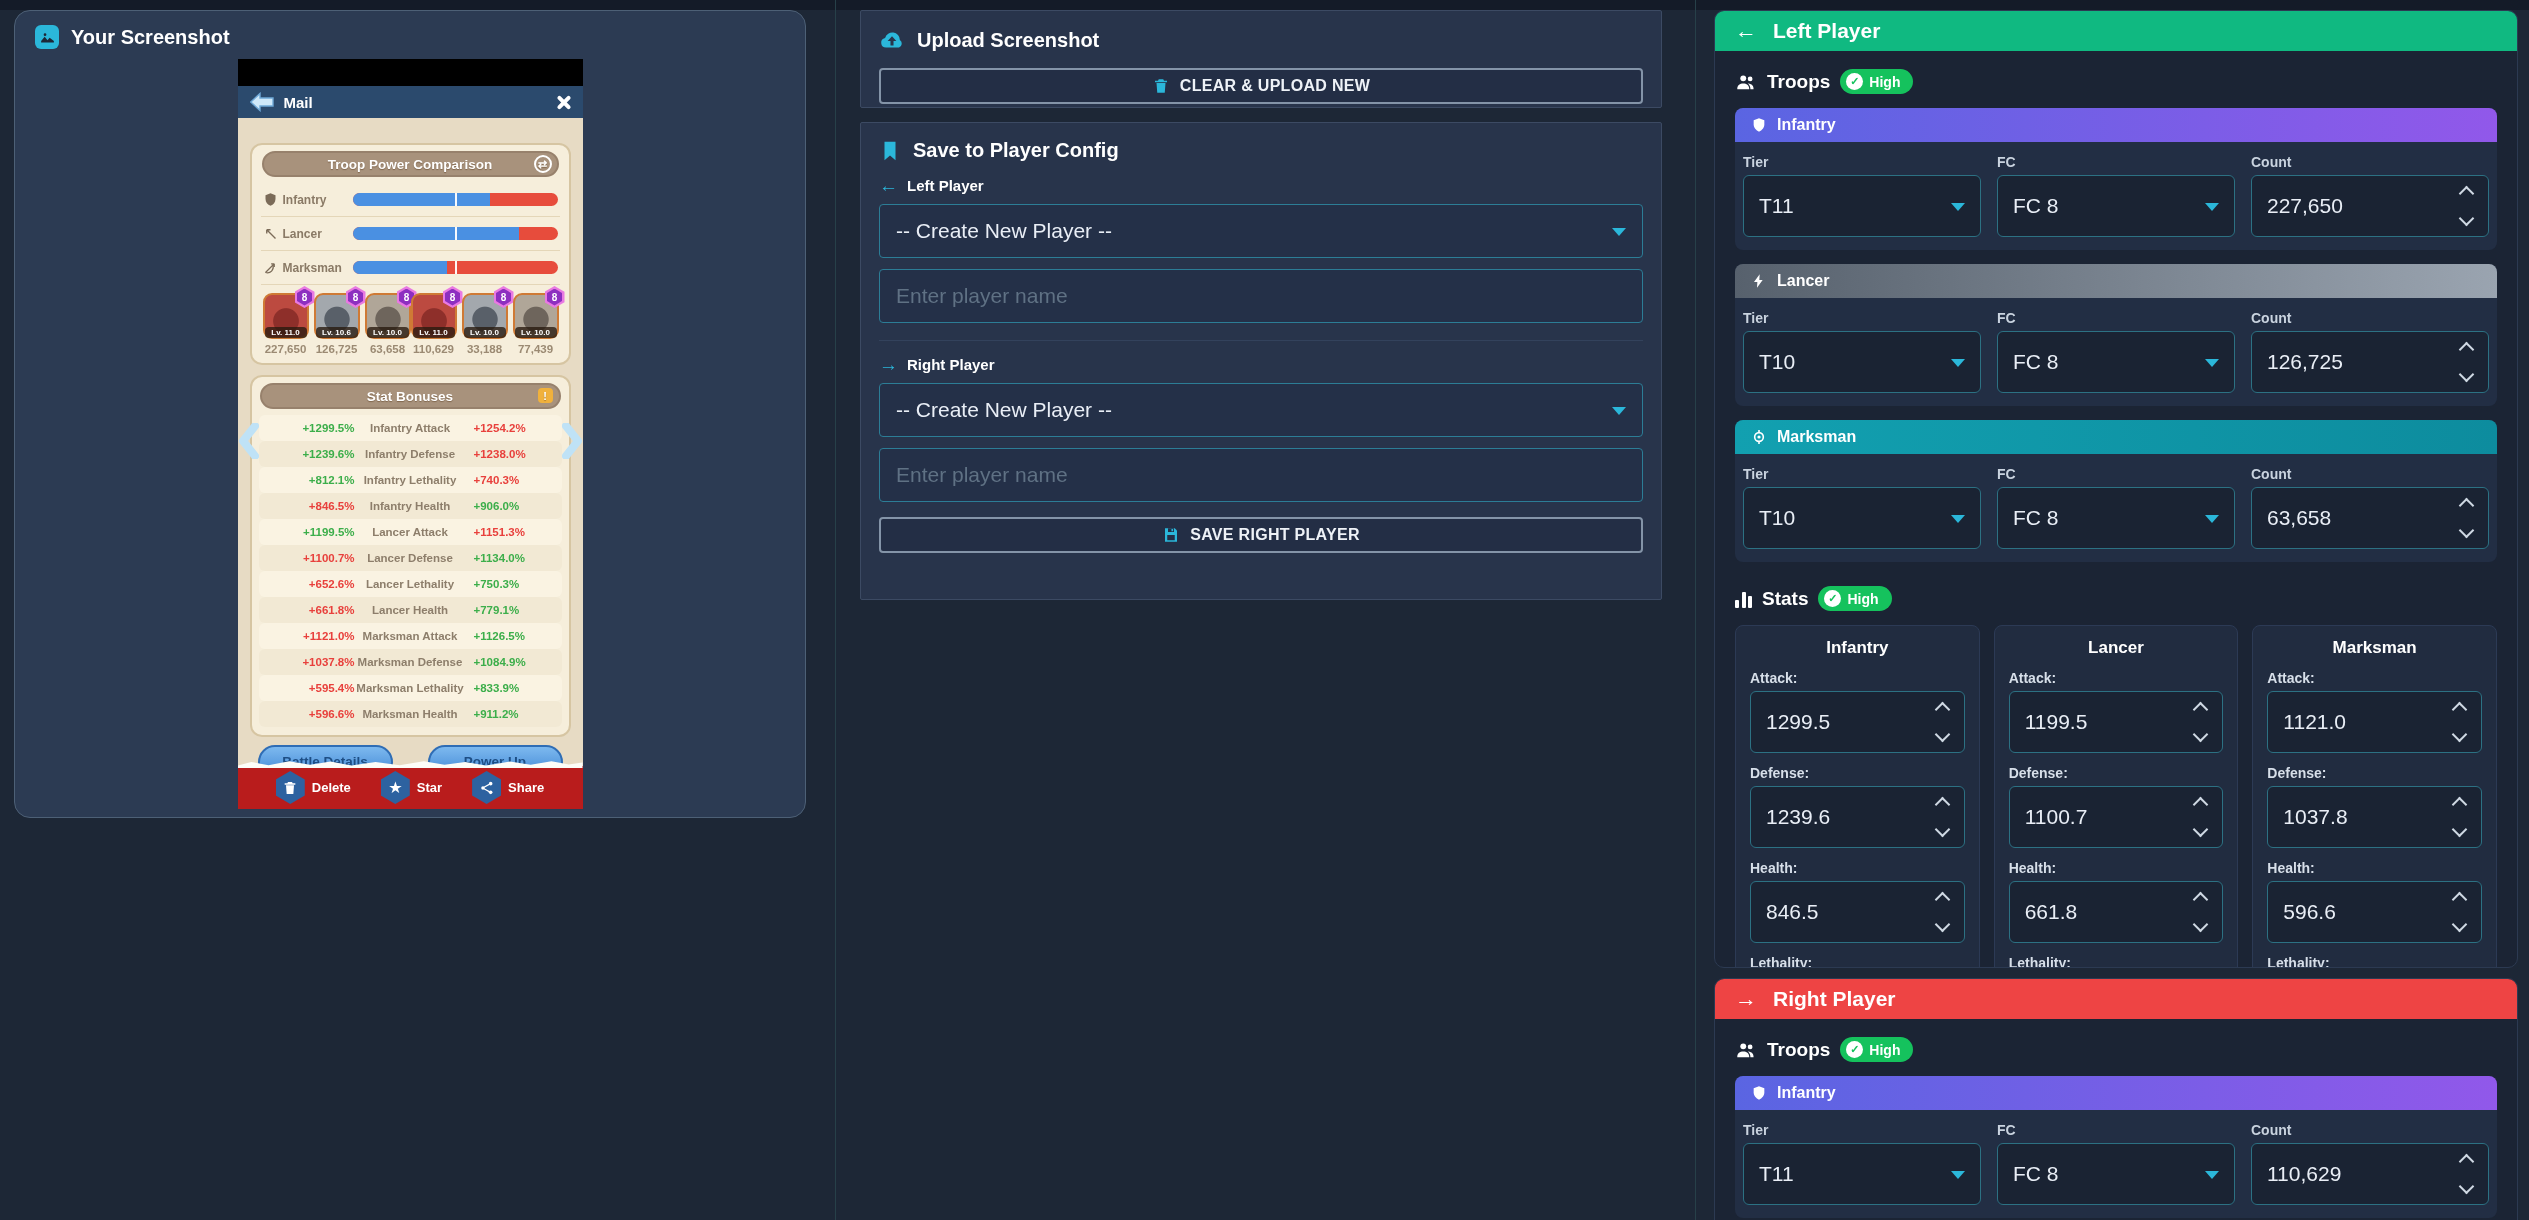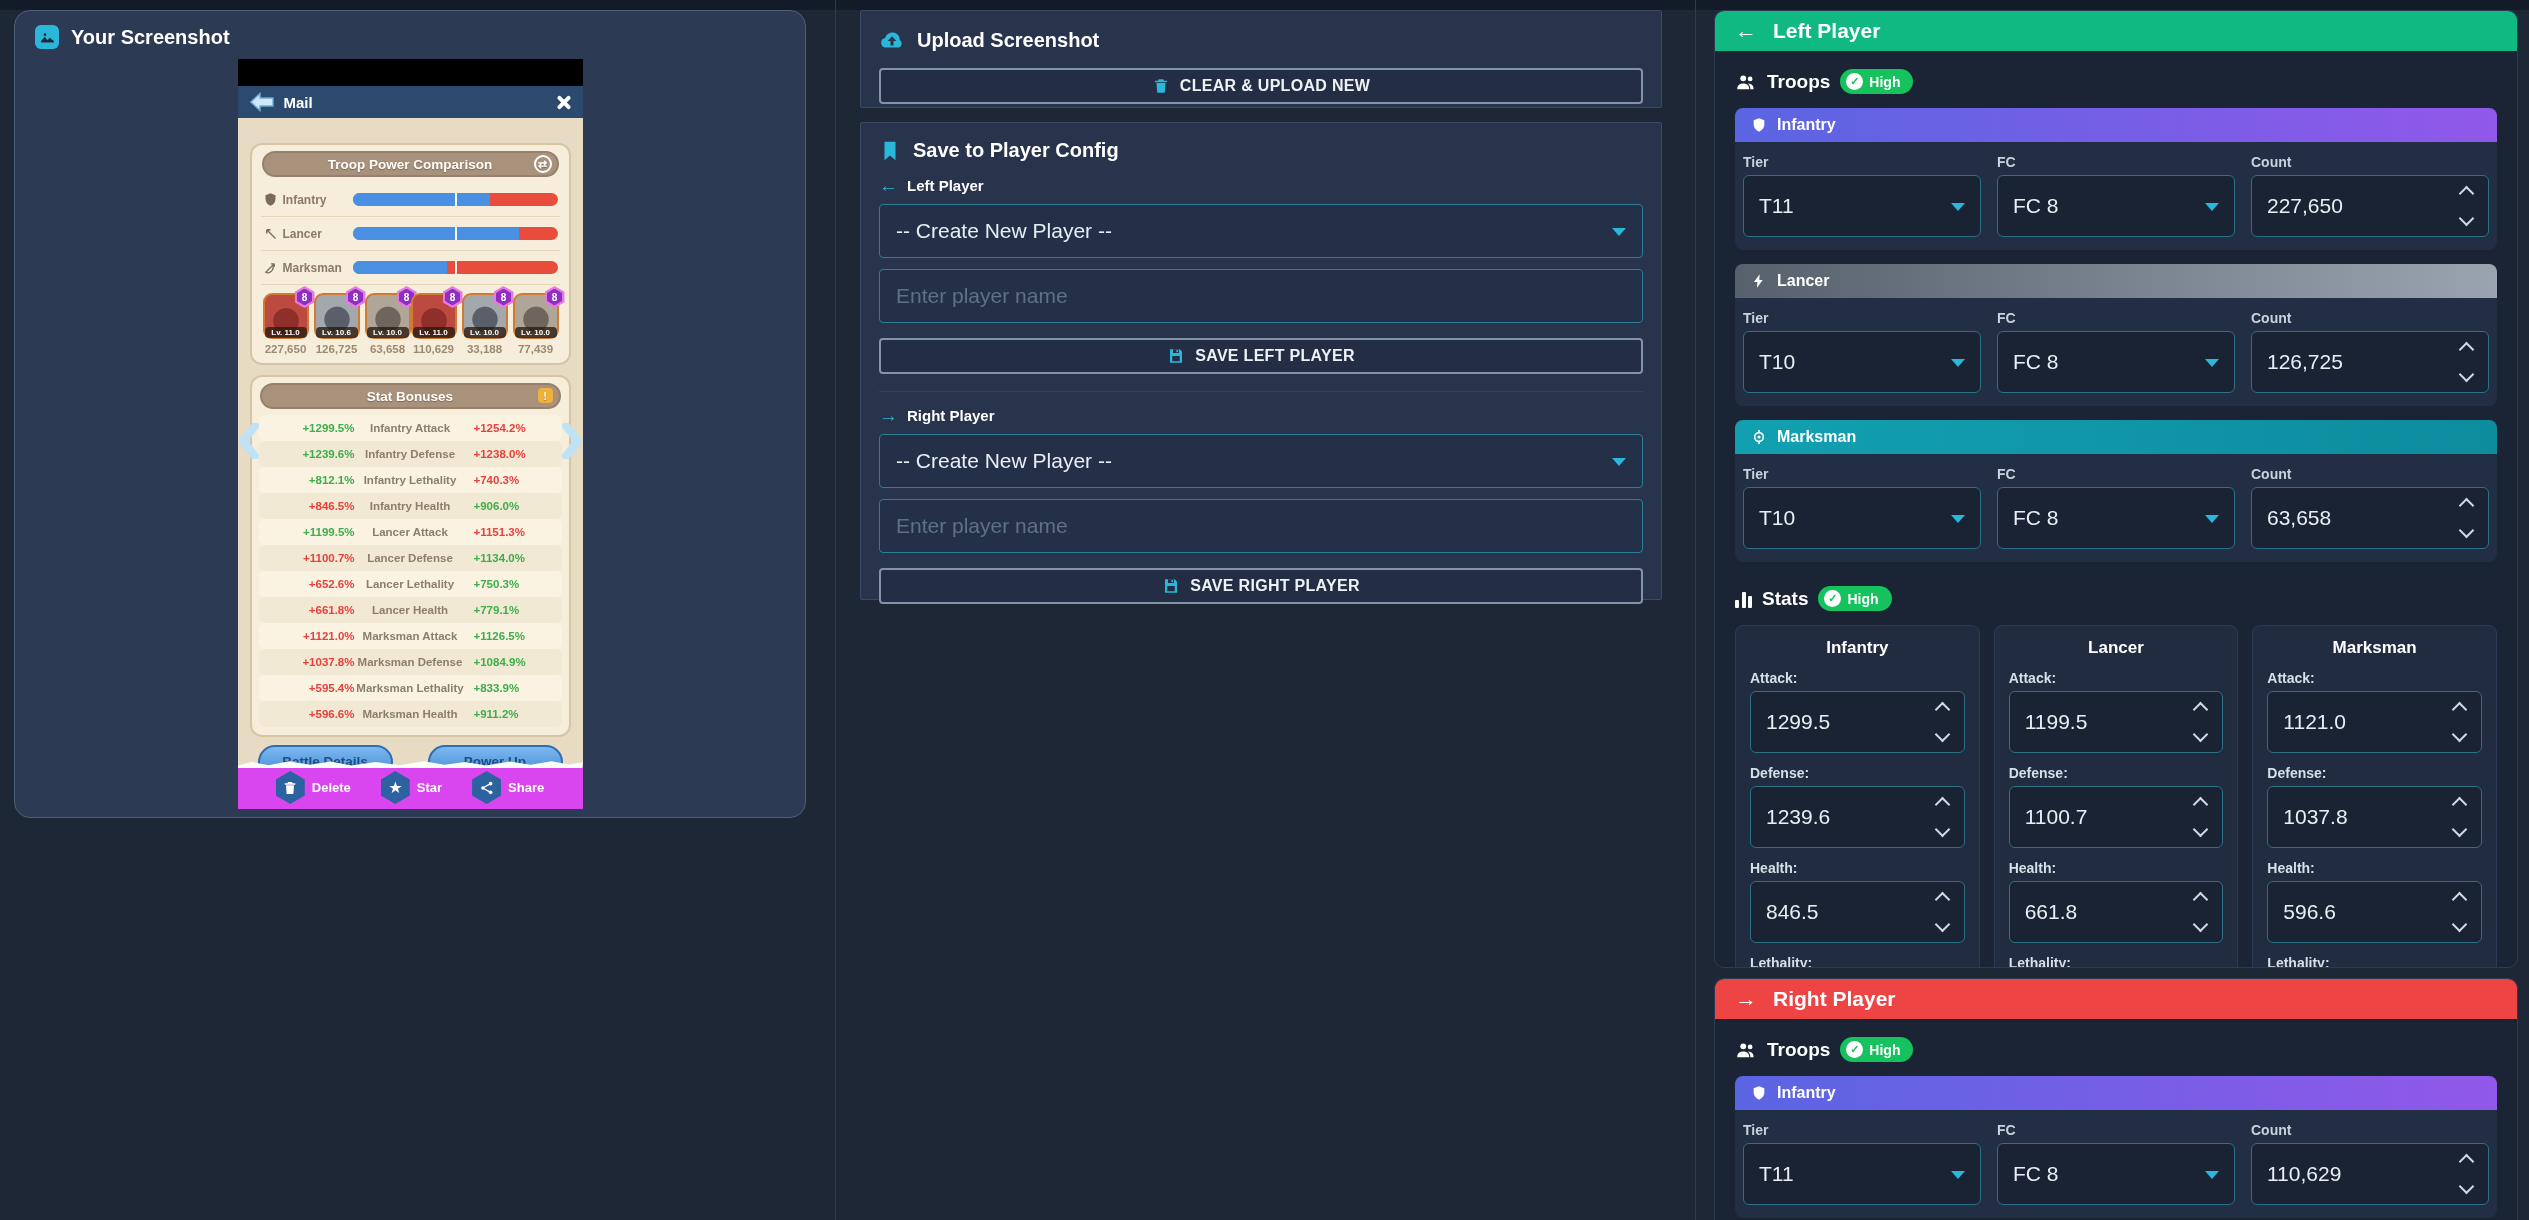--- a/index.html
+++ b/index.html
@@ -78,21 +78,21 @@
   .red { color:#e8403c; }
 
   .nav-chev { position:absolute; top:305px; width:22px; height:36px; }
   .nav-chev svg { width:22px; height:36px; }
   .nav-left { left:-1px; }
   .nav-right { right:-1px; }
 
   .bottom-btns { display:flex; justify-content:space-between; margin:8px 20px 0; }
   .bb { width:135px; height:34px; border-radius:17px; background:linear-gradient(#7db9ef,#3f86d4);
     border:2px solid #2f6db5; color:#1d4e85; font-weight:bold; font-size:13.5px; text-align:center; line-height:30px; }
-  .s-footer { position:absolute; left:0; right:0; bottom:0; height:43px; background:#d946ef;
+  .s-footer { position:absolute; left:0; right:0; bottom:0; height:43px; background:#b91c1c;
     display:flex; align-items:center; justify-content:center; gap:30px; }
   .s-footer::before { content:""; position:absolute; top:-6px; left:0; right:0; height:8px; background:#fdfdf8;
     clip-path:polygon(0 70%,4% 25%,9% 65%,15% 15%,21% 60%,27% 20%,33% 70%,40% 25%,47% 65%,54% 15%,60% 60%,66% 25%,72% 70%,79% 20%,85% 60%,91% 15%,96% 55%,100% 30%,100% 100%,0 100%); }
   .f-item { display:flex; align-items:center; gap:7px; }
   .f-hex { width:29px; height:33px; background:#2d62a0; display:flex; align-items:center; justify-content:center; }
   .f-hex svg { width:16px; height:16px; }
   .f-hex .star-g { color:#fff; font-size:16px; line-height:1; }
   .f-label { color:#fff; font-weight:bold; font-size:13px; }
 
   
@@ -444,29 +444,20 @@
 
       <div class="sub-label">
         <span class="arr cyan">←</span>
         <span>Left Player</span>
       </div>
       <div class="field sel">
         <span>-- Create New Player --</span>
         <span class="caret"></span>
       </div>
       <input class="text-field" type="text" placeholder="Enter player name" style="">
-      <div class="ghost-btn">
-        <svg viewBox="0 0 24 24">
-            <path fill="#2bb7da" d="M4 3h13l3 3v15H4z"></path>
-            <rect x="8" y="3" width="8" height="5" fill="#232e45"></rect>
-            <rect x="12.6" y="4" width="2.2" height="3" fill="#2bb7da"></rect>
-            <rect x="7" y="12" width="10" height="7" fill="#232e45"></rect>
-          </svg>
-        <span>SAVE LEFT PLAYER</span>
-      </div>
 
       <div class="mid-div"></div>
 
       <div class="sub-label">
         <span class="arr cyan">→</span>
         <span>Right Player</span>
       </div>
       <div class="field sel">
         <span>-- Create New Player --</span>
         <span class="caret"></span>

